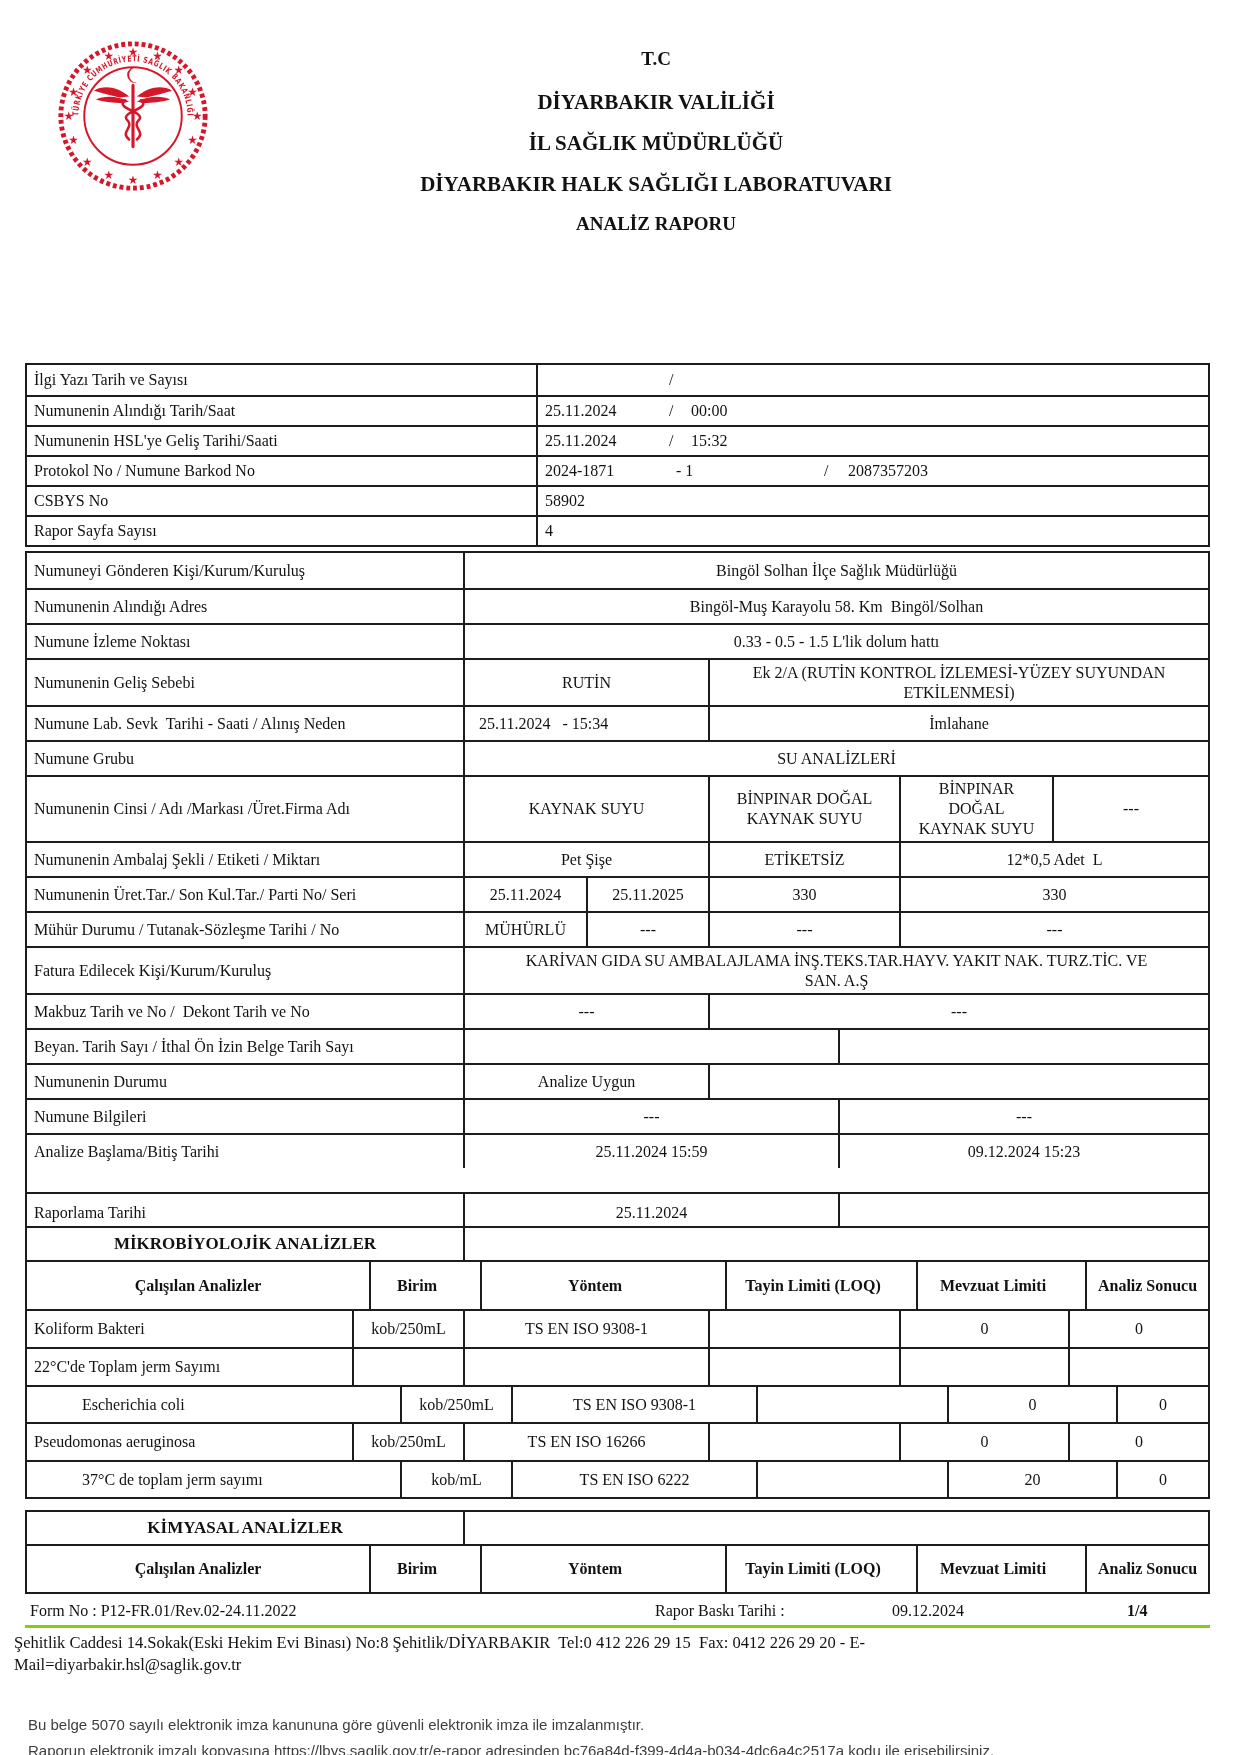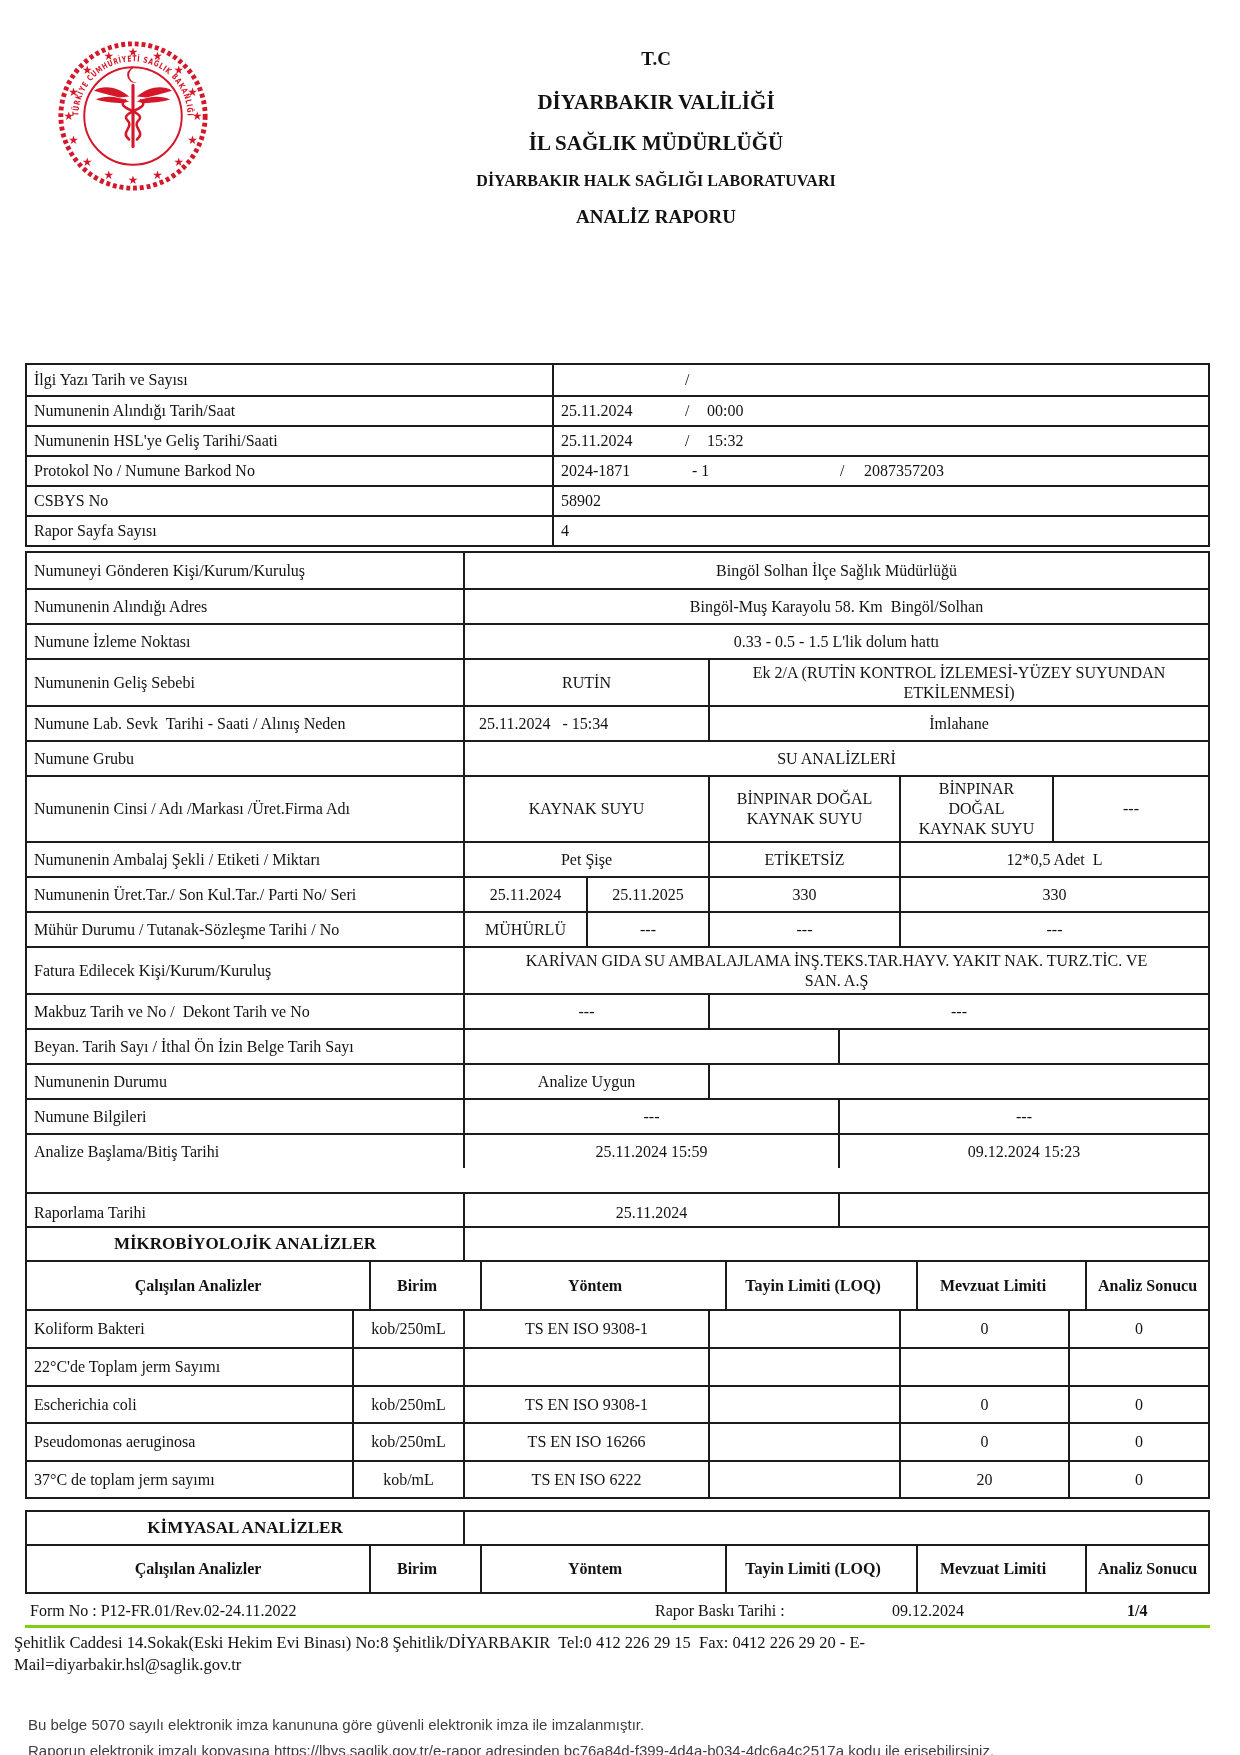--- a/index.html
+++ b/index.html
@@ -4,45 +4,45 @@
 <style>
   html,body{margin:0;padding:0;background:#fff;}
   .page{position:relative;width:1240px;height:1755px;background:#fff;overflow:hidden;
         font-family:"Liberation Serif", serif;color:#121212;}
   
   .hdr{position:absolute;left:0;top:48px;width:1240px;padding-left:72px;box-sizing:border-box;
        text-align:center;font-weight:bold;}
   .hdr .l1{font-size:19px;margin-bottom:20px;}
   .hdr .l2{font-size:21px;margin-bottom:16px;}
   .hdr .l3{font-size:21px;margin-bottom:16px;}
-  .hdr .l4{font-size:16px;margin-bottom:16px;}
+  .hdr .l4{font-size:21px;margin-bottom:16px;}
   .hdr .l5{font-size:19px;}
   .logo{position:absolute;left:55px;top:36px;width:156px;height:160px;}
   
   .tbl{position:absolute;left:25px;width:1185px;border:2px solid #1c1c1c;box-sizing:border-box;background:#fff;}
   .row{display:grid;border-top:2px solid #1c1c1c;box-sizing:border-box;font-size:16px;}
   .row:first-child{border-top:none;}
   .c{border-left:2px solid #1c1c1c;display:flex;align-items:center;box-sizing:border-box;overflow:hidden;}
   .c:first-child{border-left:none;}
   .c span{white-space:pre;}
   .lab{padding-left:7px;}
   .ctr{justify-content:center;text-align:center;}
   .lines{flex-direction:column;justify-content:center;line-height:20px;}
   
-  .g1{grid-template-columns:509px 1fr;gap:16px;}
+  .g1{grid-template-columns:509px 1fr;}
   .g2a{grid-template-columns:436px 1fr;}
   .g2b{grid-template-columns:436px 245px 1fr;}
   .g2c{grid-template-columns:436px 245px 191px 153px 1fr;}
   .g2d{grid-template-columns:436px 245px 191px 1fr;}
   .g2e{grid-template-columns:436px 123px 122px 191px 1fr;}
   .g2h{grid-template-columns:436px 375px 1fr;}
   .gm{grid-template-columns:325px 111px 245px 191px 169px 1fr;}
   .gsec{grid-template-columns:436px 1fr;}
   
-  .h30{height:30px;}.h32{height:32px;}.h35{height:35px;}.h37{height:37px;}.h38{height:38px;}
+  .h30{height:30px;}.h32{height:32px;}.h35{height:35px;}.h37{height:37px;padding-left:48px;}.h38{height:38px;}
   .h40{height:40px;margin-top:24px;}.h47{height:47px;}.h48{height:48px;}.h49{height:49px;}.h66{height:66px;}
   
   .v1 .d{display:inline-block;width:131px;padding-left:7px;box-sizing:border-box;}
   .v1 .sl{display:inline-block;width:22px;}
   .v1p .d{display:inline-block;width:138px;padding-left:7px;box-sizing:border-box;}
   .v1p .m{display:inline-block;width:148px;}
   .v1p .sl{display:inline-block;width:24px;}
   .bold{font-weight:bold;text-align:center;}
   .sec{font-size:17px;font-weight:bold;}
   .hcell{font-weight:bold;justify-content:center;text-align:center;margin-left:17px;}

